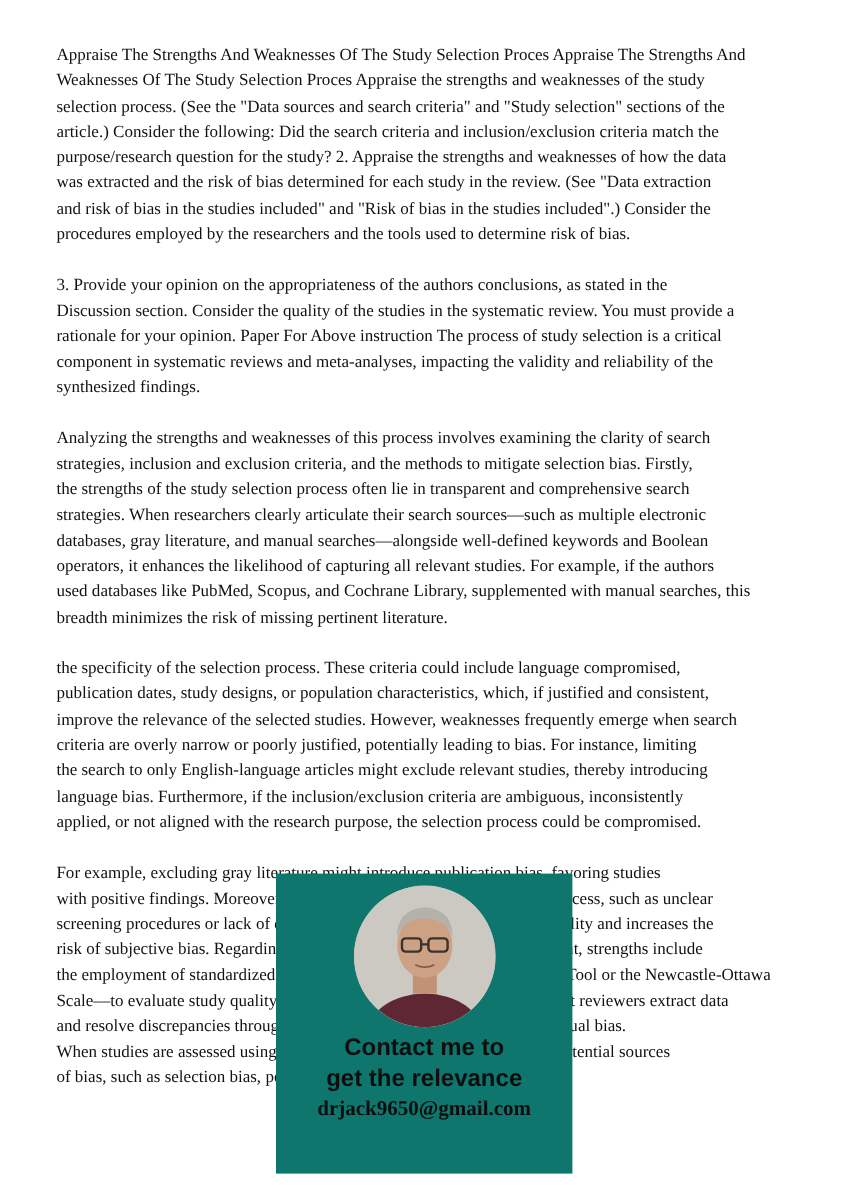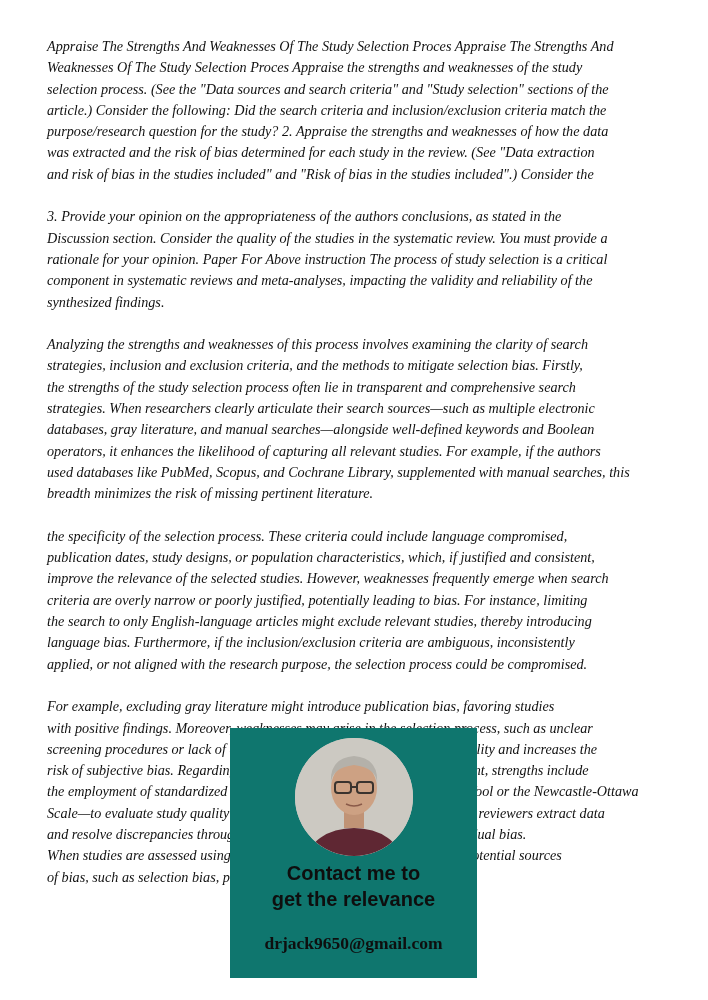--- a/index.html
+++ b/index.html
@@ -17,21 +17,20 @@
     left: 47px;
     top: 36px;
     width: 616px;
   }
   .paragraph { margin: 0 0 21.3px 0; }
   .line {
     white-space: pre;
     font-size: 14.2px;
     line-height: 21.3px;
     height: 21.3px;
-    font-style: italic;
   }
   .overlay {
     position: absolute;
     left: 230px;
     top: 728px;
     width: 247px;
     height: 250px;
     text-align: center;
     box-sizing: border-box;
   }
@@ -51,37 +50,38 @@
     line-height: 26px;
     color: #0e0e0e;
     margin-top: 4px;
   }
   .overlay-email {
     font-family: "Liberation Serif", serif;
     font-weight: bold;
     font-size: 17.5px;
     line-height: 22px;
     color: #0e0e0e;
-    margin-top: 20px;
+    margin-top: 0;
   }
 </style>
 </head>
 <body>
 
 <div class="page">
 
   <div class="content">
       <div class="paragraph">
         <div class="line">Appraise The Strengths And Weaknesses Of The Study Selection Proces Appraise The Strengths And</div>
         <div class="line">Weaknesses Of The Study Selection Proces Appraise the strengths and weaknesses of the study</div>
         <div class="line">selection process. (See the "Data sources and search criteria" and "Study selection" sections of the</div>
         <div class="line">article.) Consider the following: Did the search criteria and inclusion/exclusion criteria match the</div>
         <div class="line">purpose/research question for the study? 2. Appraise the strengths and weaknesses of how the data</div>
         <div class="line">was extracted and the risk of bias determined for each study in the review. (See "Data extraction</div>
         <div class="line">and risk of bias in the studies included" and "Risk of bias in the studies included".) Consider the</div>
+        <div class="line">procedures employed by the researchers and the tools used to determine risk of bias.</div>
       </div>
       <div class="paragraph">
         <div class="line">3. Provide your opinion on the appropriateness of the authors conclusions, as stated in the</div>
         <div class="line">Discussion section. Consider the quality of the studies in the systematic review. You must provide a</div>
         <div class="line">rationale for your opinion. Paper For Above instruction The process of study selection is a critical</div>
         <div class="line">component in systematic reviews and meta-analyses, impacting the validity and reliability of the</div>
         <div class="line">synthesized findings.</div>
       </div>
       <div class="paragraph">
         <div class="line">Analyzing the strengths and weaknesses of this process involves examining the clarity of search</div>

